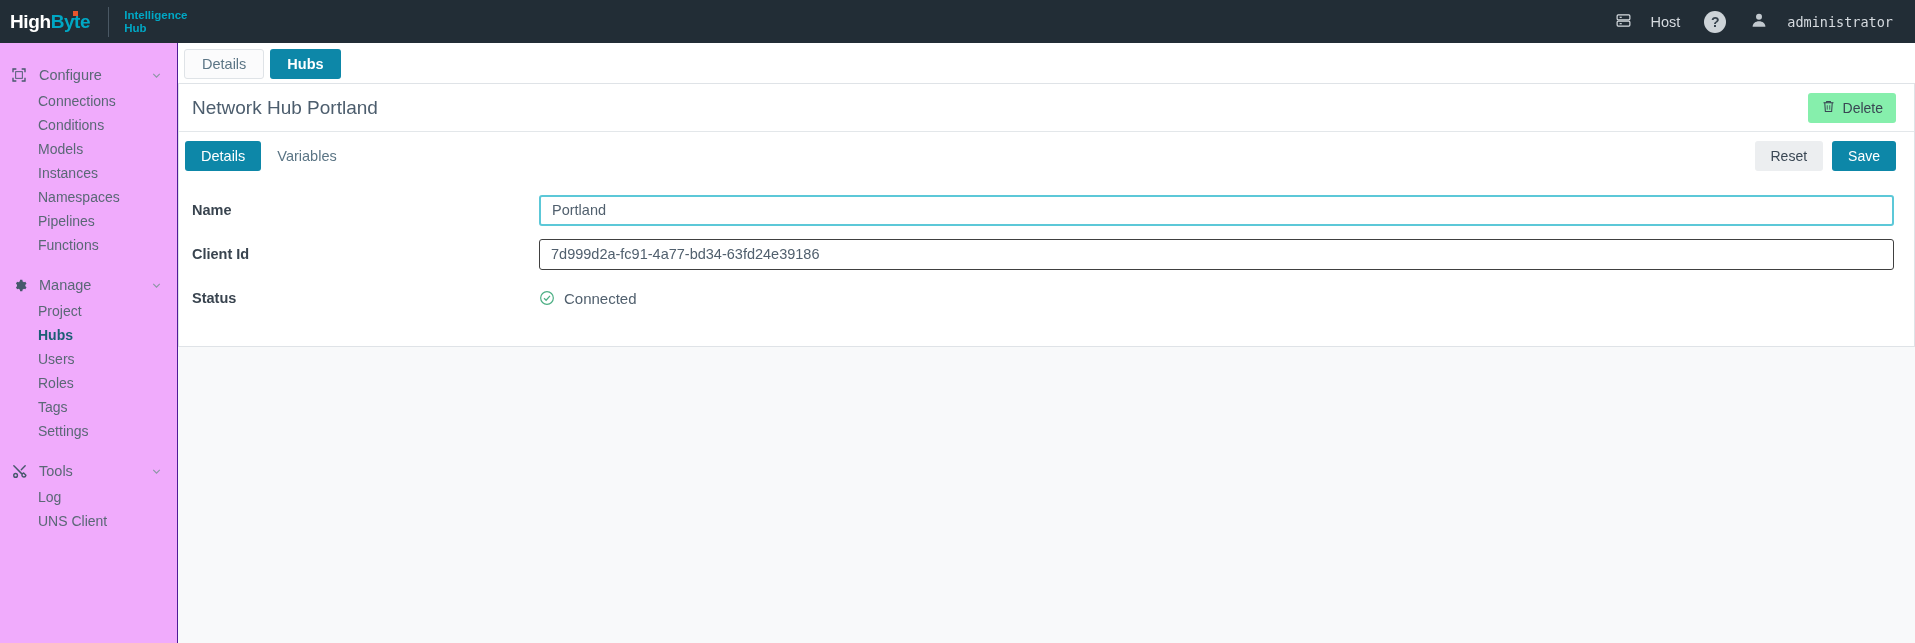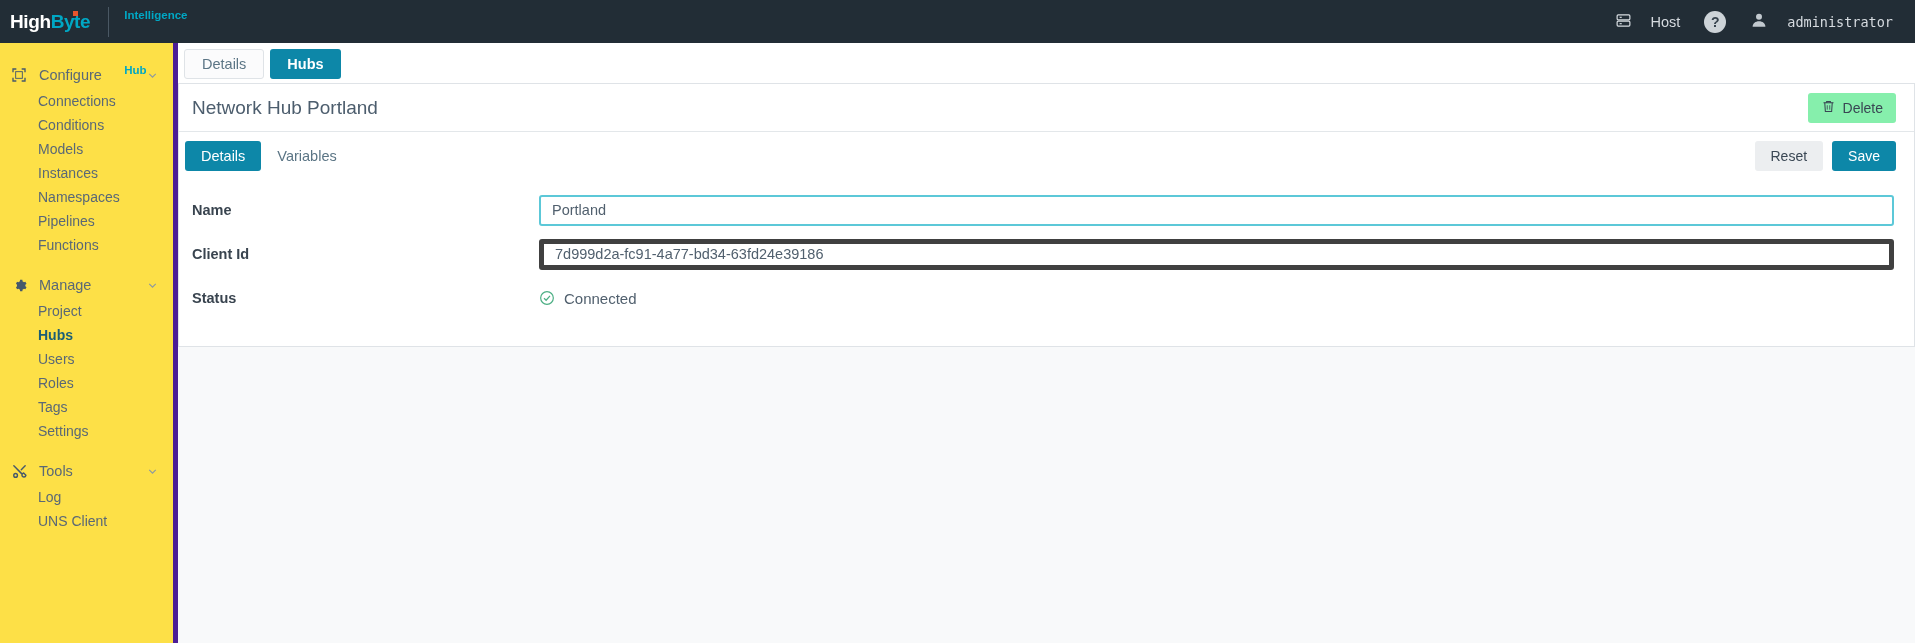--- a/index.html
+++ b/index.html
@@ -42,21 +42,20 @@
     width: 1px;
     height: 30px;
     background: #4a5864;
     margin: 0 15px 0 18px;
   }
   .logo-sub {
     color: #00a7c4;
     font-size: 11.5px;
     line-height: 13px;
     font-weight: 600;
-    margin-top: 42px;
   }
   .topbar-right {
     margin-left: auto;
     display: flex;
     align-items: center;
     gap: 24px;
   }
   .tb-item {
     display: flex;
     align-items: center;
@@ -84,22 +83,22 @@
   
   .body {
     display: flex;
     height: 600px;
   }
 
   
   .sidebar {
     width: 178px;
     flex: 0 0 178px;
-    background: #fde047;
-    border-right: 5px solid #4c1d95;
+    background: #f0abfc;
+    border-right: 1px solid #4c1d95;
     padding-top: 18px;
     overflow: hidden;
   }
   .nav-section {
     display: flex;
     align-items: center;
     height: 28px;
     padding: 0 14px 0 10px;
     color: #46586b;
     cursor: pointer;
@@ -252,21 +251,21 @@
     width: 347px;
     flex: 0 0 347px;
     font-size: 14.5px;
     font-weight: 700;
     color: #39444f;
     padding-left: 0;
   }
   .field {
     flex: 1;
     height: 31px;
-    border: 5px solid #404040;
+    border: 1px solid #404040;
     border-radius: 3px;
     display: flex;
     align-items: center;
     padding: 0 11px;
     font-size: 14.5px;
     color: #51606e;
     background: #ffffff;
   }
   .field.focused {
     border: 2px solid #5cc8d8;

